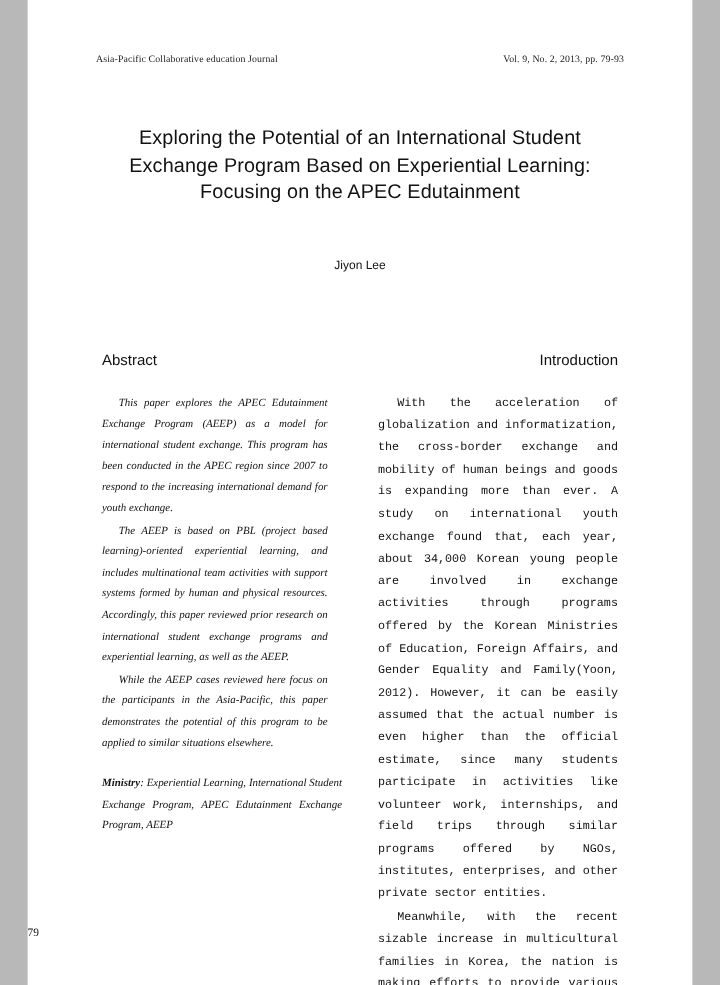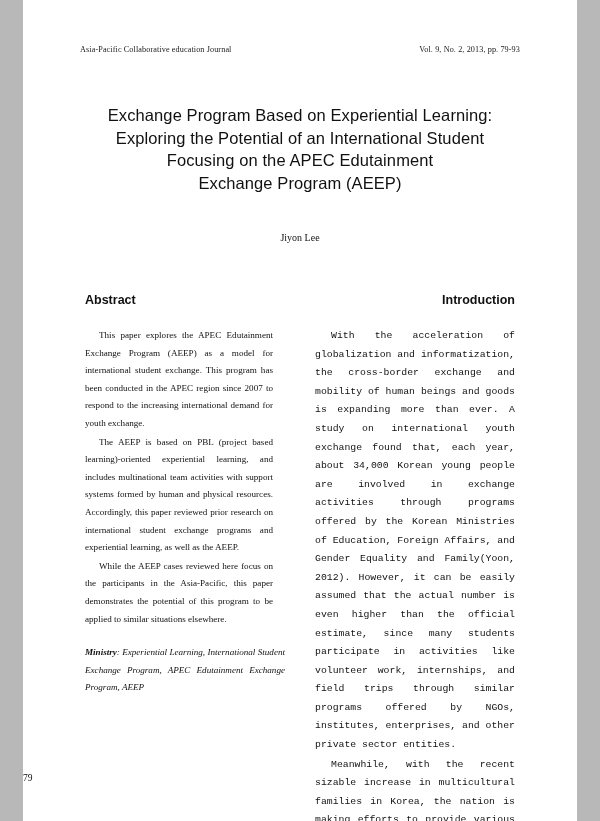--- a/index.html
+++ b/index.html
@@ -44,51 +44,52 @@
     font-family: "Liberation Sans", sans-serif;
     font-size: 16.5px;
     line-height: 22.5px;
     color: #111;
     font-weight: normal;
     letter-spacing: 0.1px;
   }
 
   .author {
     position: absolute;
-    top: 232px;
+    top: 216px;
     left: 0;
     right: 0;
     text-align: center;
-    font-family: Liberation Serif, serif;
+    font-family: Liberation Sans, sans-serif;
     font-size: 10px;
     color: #111;
   }
 
   .columns {
     position: absolute;
     top: 293px;
     left: 62px;
     right: 62px;
     display: flex;
     gap: 30px;
   }
   .col {
     width: 223px;
   }
   .col-heading {
     font-family: "Liberation Sans", sans-serif;
     font-size: 12.5px;
     margin: 0 0 20px 0;
-    font-weight: bold;
+    font-weight: normal;
     color: #111;
   }
   .col-heading.center { text-align: right; }
 
   .abs-p {
     font-family: "Liberation Serif", serif;
+    font-style: italic;
     font-size: 9.1px;
     line-height: 17.6px;
     text-align: justify;
     text-indent: 14px;
     margin: 0 12px 1px 0;
     color: #111;
   }
   .keywords {
     font-family: "Liberation Serif", serif;
     font-style: italic;
@@ -128,24 +129,23 @@
 <body>
 
 <div class="page">
 
   <div class="header">
     <span class="left">Asia-Pacific Collaborative education Journal</span>
     <span class="right">Vol. 9, No. 2, 2013, pp. 79-93</span>
   </div>
 
   <div class="title-block">
+    <div class="title-line">Exploring the Potential of an International Student</div>
     <div class="title-line">Exchange Program Based on Experiential Learning:</div>
-    <div class="title-line">Exploring the Potential of an International Student</div>
     <div class="title-line">Focusing on the APEC Edutainment</div>
-    <div class="title-line">Exchange Program (AEEP)</div>
   </div>
 
   <div class="author">Jiyon Lee</div>
 
   <div class="columns">
 
     <div class="col">
       <h2 class="col-heading">Abstract</h2>
       <p class="abs-p">This paper explores the APEC Edutainment Exchange Program (AEEP) as a model for international student exchange. This program has been conducted in the APEC region since 2007 to respond to the increasing international demand for youth exchange.</p>
       <p class="abs-p">The AEEP is based on PBL (project based learning)-oriented experiential learning, and includes multinational team activities with support systems formed by human and physical resources. Accordingly, this paper reviewed prior research on international student exchange programs and experiential learning, as well as the AEEP.</p>

